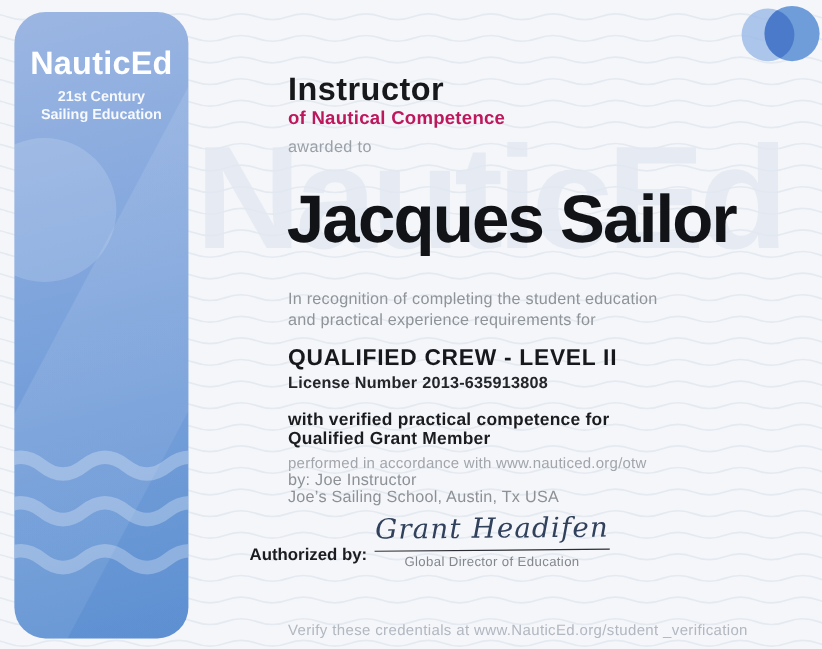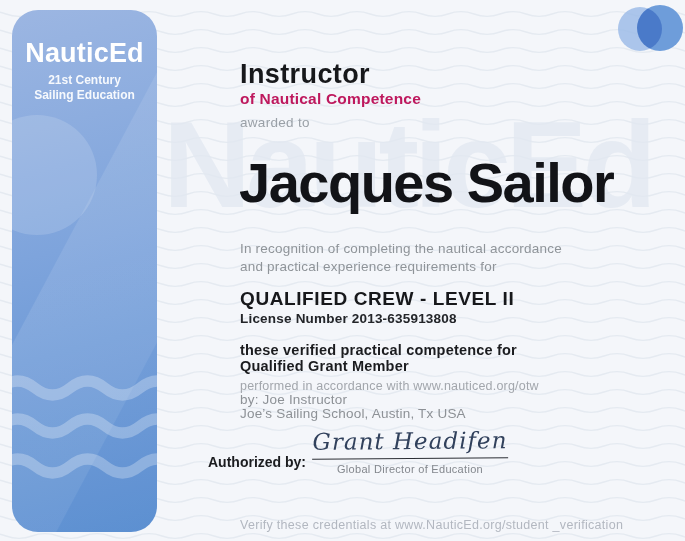--- a/index.html
+++ b/index.html
@@ -151,31 +151,31 @@
   <div class="block title-block">
     <div class="title">Instructor</div>
     <div class="subtitle">of Nautical Competence</div>
   </div>
 
   <div class="block awarded">awarded to</div>
 
   <div class="block name">Jacques Sailor</div>
 
   <div class="block recognition">
-    <div>In recognition of completing the nautical accordance</div>
+    <div>In recognition of completing the student education</div>
     <div>and practical experience requirements for</div>
   </div>
 
   <div class="block qual-block">
     <div class="qualification">QUALIFIED CREW - LEVEL II</div>
     <div class="license">License Number 2013-635913808</div>
   </div>
 
   <div class="block competence">
-    <div>these verified practical competence for</div>
+    <div>with verified practical competence for</div>
     <div>Qualified Grant Member</div>
   </div>
 
   <div class="block performed">performed in accordance with www.nauticed.org/otw</div>
 
   <div class="block instructor-block">
     <div>by: Joe Instructor</div>
     <div>Joe’s Sailing School, Austin, Tx USA</div>
   </div>
 

